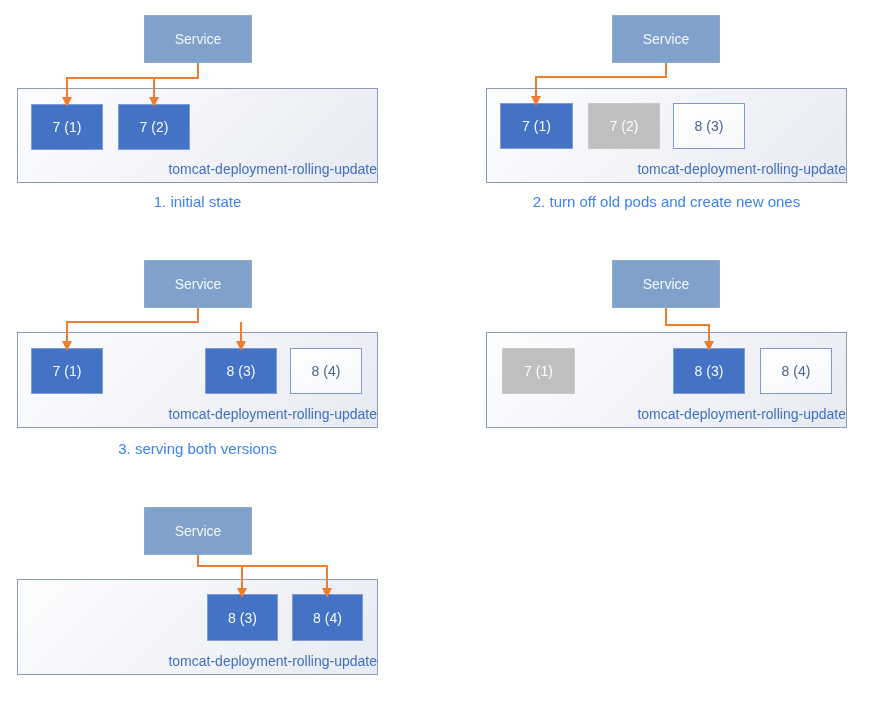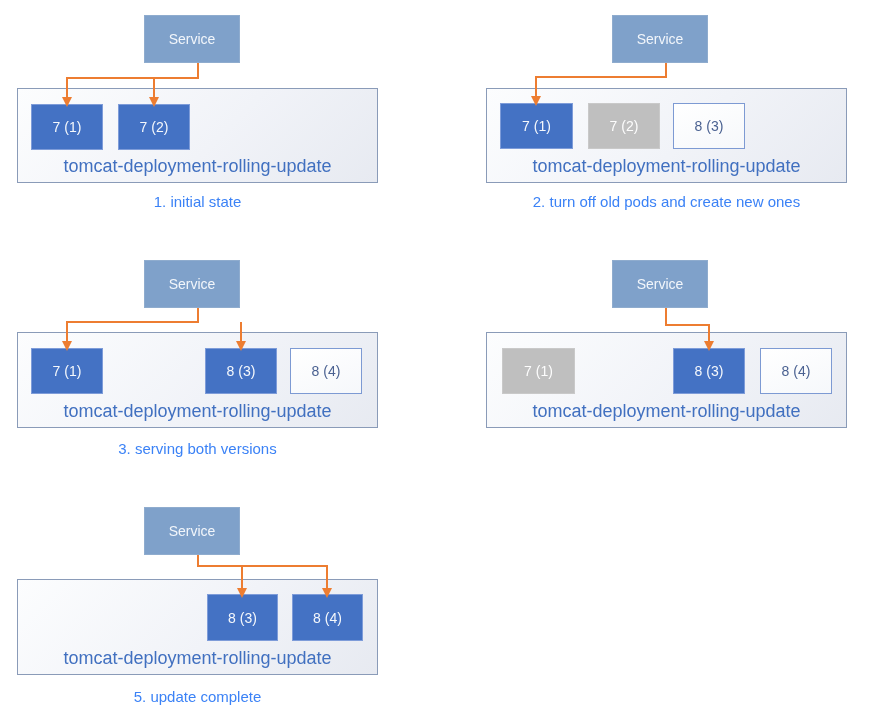--- a/index.html
+++ b/index.html
@@ -6,41 +6,41 @@
   .canvas{
     position:relative;
     width:870px;height:718px;
     background:#ffffff;
     font-family:"Liberation Sans", sans-serif;
     overflow:hidden;
   }
   .panel{position:absolute;}
   .service{
     position:absolute;
-    width:96px;height:48px;
+    width:108px;height:48px;
     background:#7FA1CA;
     border:1px solid #8FACCE;
     box-sizing:border-box;
     display:flex;align-items:center;justify-content:center;
     color:#F2F6FB;
     font-size:14px;
   }
   .deployment{
     position:absolute;
     width:361px;
     background:linear-gradient(135deg,#FCFDFE 0%,#F1F3F8 55%,#E7EAF1 100%);
     border:1px solid #8A9BB8;
     box-sizing:border-box;
   }
   .deployment-label{
     position:absolute;
     left:0;right:0;bottom:5px;
-    text-align:center;
+    text-align:right;
     color:#4170C0;
-    font-size:18px;
+    font-size:14px;
   }
   .pod{
     position:absolute;
     box-sizing:border-box;
     display:flex;align-items:center;justify-content:center;
     font-size:14px;
   }
   .pod-active{
     background:#4472C4;
     border:1px solid #7E9CD9;
@@ -178,16 +178,15 @@
     </div>
     <div class="pod pod-active" style="left:292px;top:114px;width:71px;height:47px">
       <span>8 (4)</span>
     </div>
     <svg class="arrows" width="435" height="238">
       <polyline points="198,75 198,86 327,86 327,108" fill="none" stroke="#ED7D31" stroke-width="2"></polyline>
       <polygon points="322,108 332,108 327,118" fill="#ED7D31"></polygon>
       <line x1="242" y1="86" x2="242" y2="108" stroke="#ED7D31" stroke-width="2"></line>
       <polygon points="237,108 247,108 242,118" fill="#ED7D31"></polygon>
     </svg>
-    <div class="caption" style="left:17px;top:208px;width:361px">5. update complete</div>
   </div>
 
 </div>
 
 </body></html>

